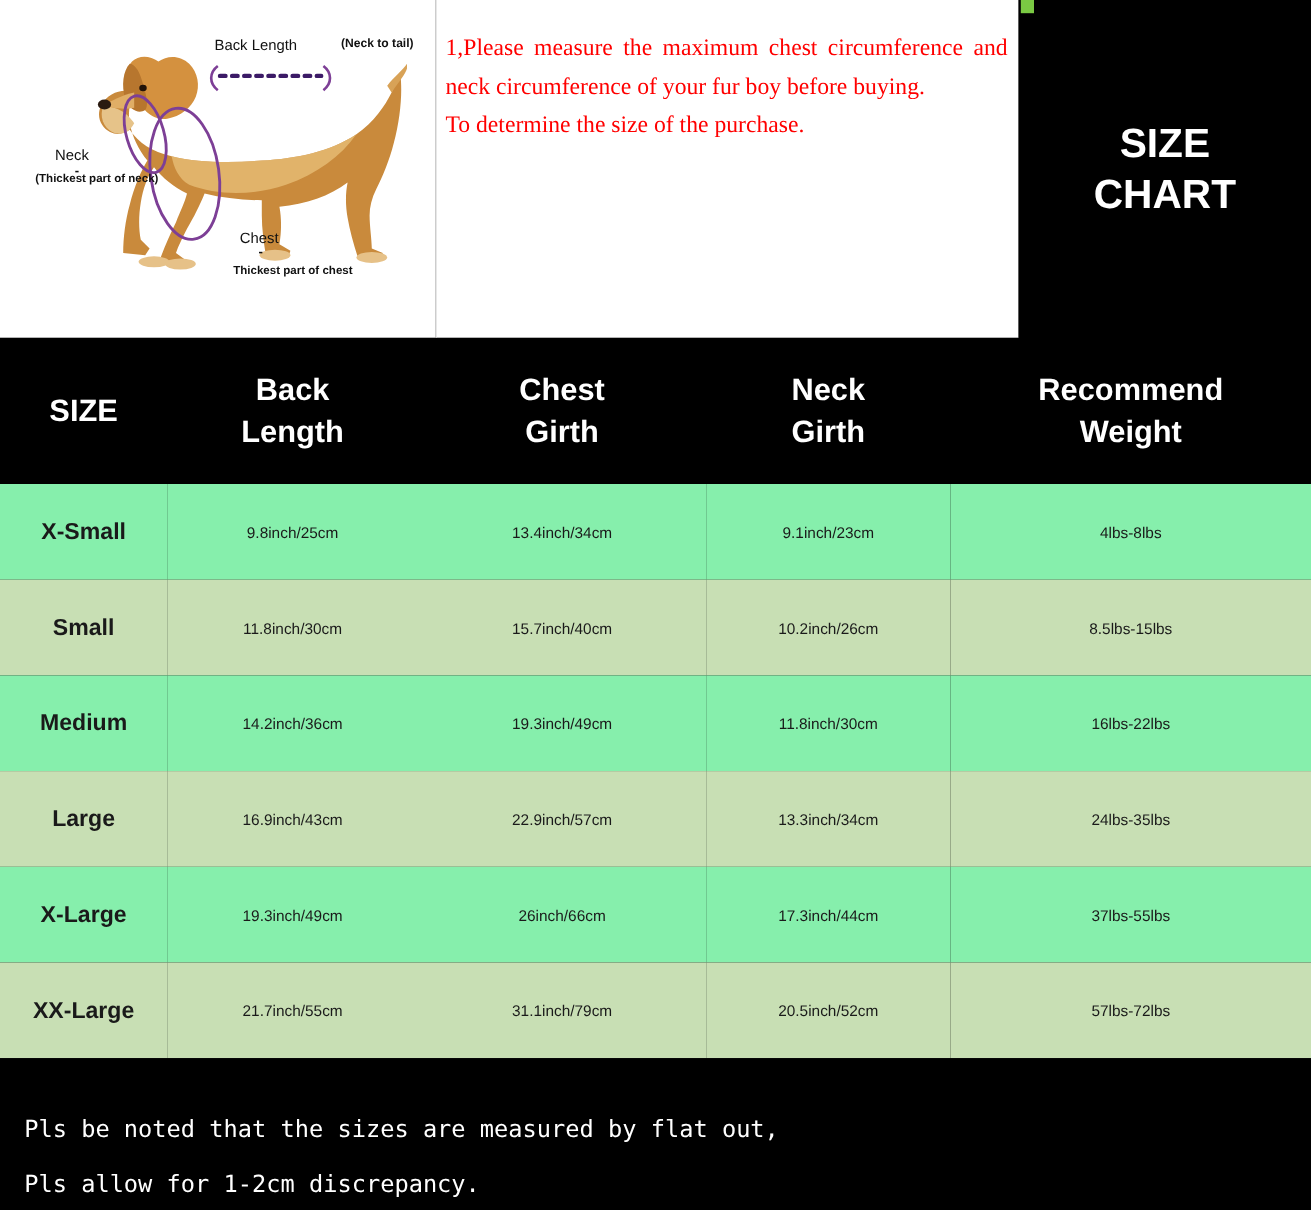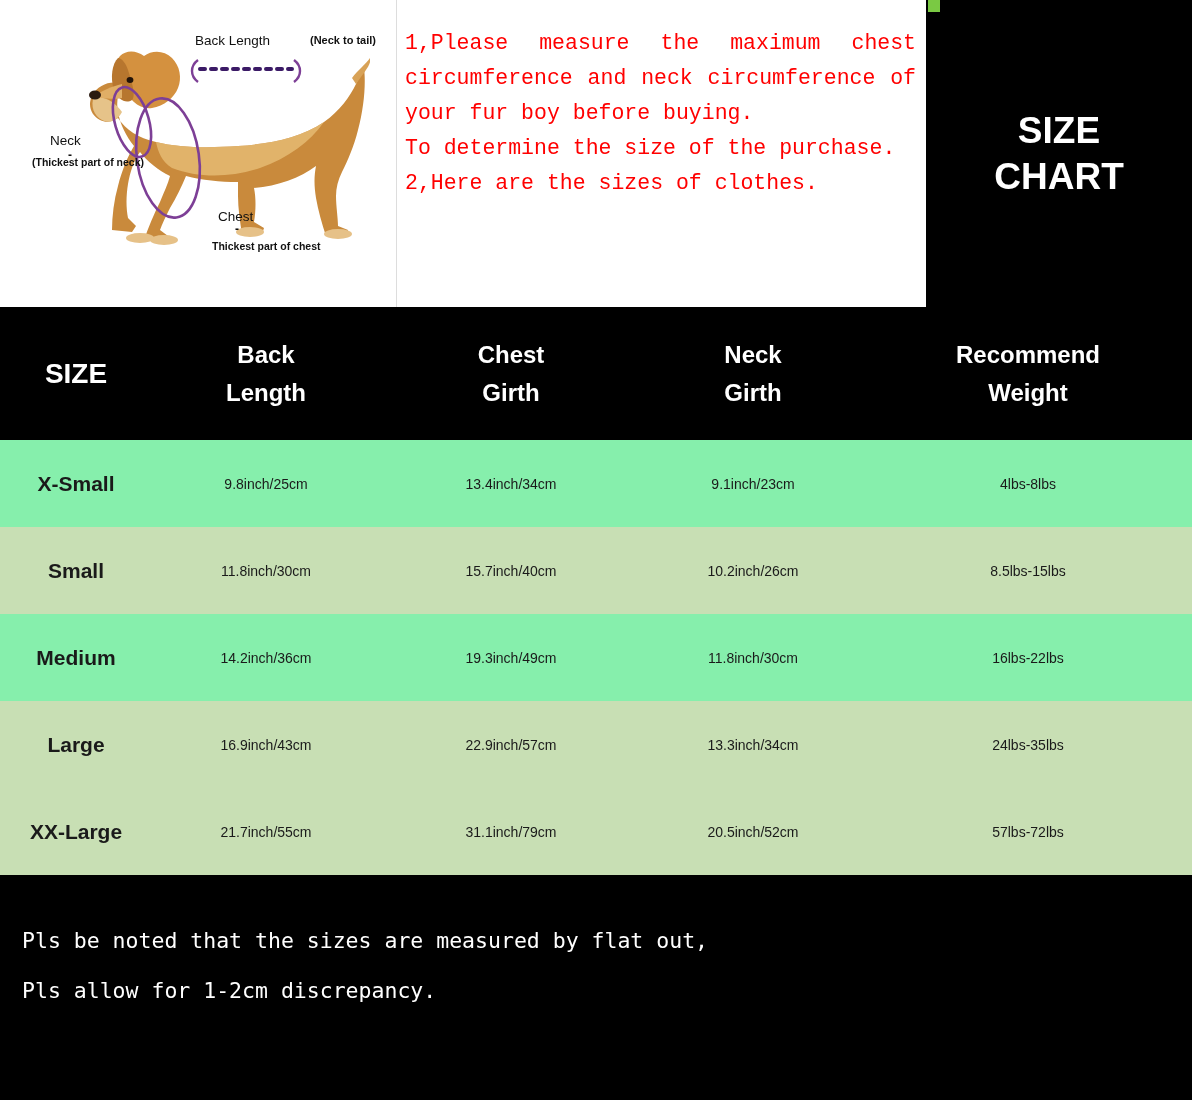--- a/index.html
+++ b/index.html
@@ -41,21 +41,21 @@
     height: 307px;
     background: #ffffff;
     flex: 0 0 530px;
     box-sizing: border-box;
     padding: 26px 10px 0 8px;
     border-left: 1px solid #dddddd;
   }
   .instructions p {
     margin: 0;
     color: #ff0000;
-    font-family: Liberation Mono, monospace;
+    font-family: Liberation Serif, serif;
     font-size: 21.5px;
     line-height: 35px;
     letter-spacing: 0px;
     text-align: justify;
   }
   .title-box {
     flex: 1 1 auto;
     position: relative;
     background: #000000;
     display: flex;
@@ -125,21 +125,21 @@
     border-collapse: collapse;
     table-layout: fixed;
   }
   .chart th, .chart td {
     text-align: center;
     vertical-align: middle;
   }
   .chart thead th {
     background: #000000;
     color: #ffffff;
-    font-size: 24px;
+    font-size: 28px;
     font-weight: bold;
     height: 133px;
     line-height: 38px;
     padding: 0;
   }
   .chart thead th.col-size { font-size: 28px; }
   .chart tbody td {
     height: 87px;
     font-size: 14px;
     color: #1a1a1a;
@@ -243,21 +243,20 @@
       <span class="lbl lbl-note" id="neck-dash">-</span>
       <span class="lbl lbl-note" id="neck-note">(Thickest part of neck)</span>
       <span class="lbl lbl-main" id="chest-label">Chest</span>
       <span class="lbl lbl-note" id="chest-dash">-</span>
       <span class="lbl lbl-note" id="chest-note">Thickest part of chest</span>
     </div>
 
     <div class="instructions">
       <p>1,Please measure the maximum chest circumference and neck circumference of your fur boy before buying.</p>
       <p>To determine the size of the purchase.</p>
-      <p>2,Here are the sizes of clothes.</p>
     </div>
 
     <div class="title-box">
       <span class="green-corner"></span>
       <div class="title-text">
         <div>SIZE</div>
         <div>CHART</div>
       </div>
     </div>
   </div>
@@ -315,20 +314,27 @@
         <td>11.8inch/30cm</td>
         <td>16lbs-22lbs</td>
       </tr>
       <tr class="row-green">
         <td class="size-cell">Large</td>
         <td>16.9inch/43cm</td>
         <td>22.9inch/57cm</td>
         <td>13.3inch/34cm</td>
         <td>24lbs-35lbs</td>
       </tr>
+      <tr class="row-yellow">
+        <td class="size-cell">X-Large</td>
+        <td>19.3inch/49cm</td>
+        <td>26inch/66cm</td>
+        <td>17.3inch/44cm</td>
+        <td>37lbs-55lbs</td>
+      </tr>
       <tr class="row-green">
         <td class="size-cell">XX-Large</td>
         <td>21.7inch/55cm</td>
         <td>31.1inch/79cm</td>
         <td>20.5inch/52cm</td>
         <td>57lbs-72lbs</td>
       </tr>
     </tbody>
   </table>
 

